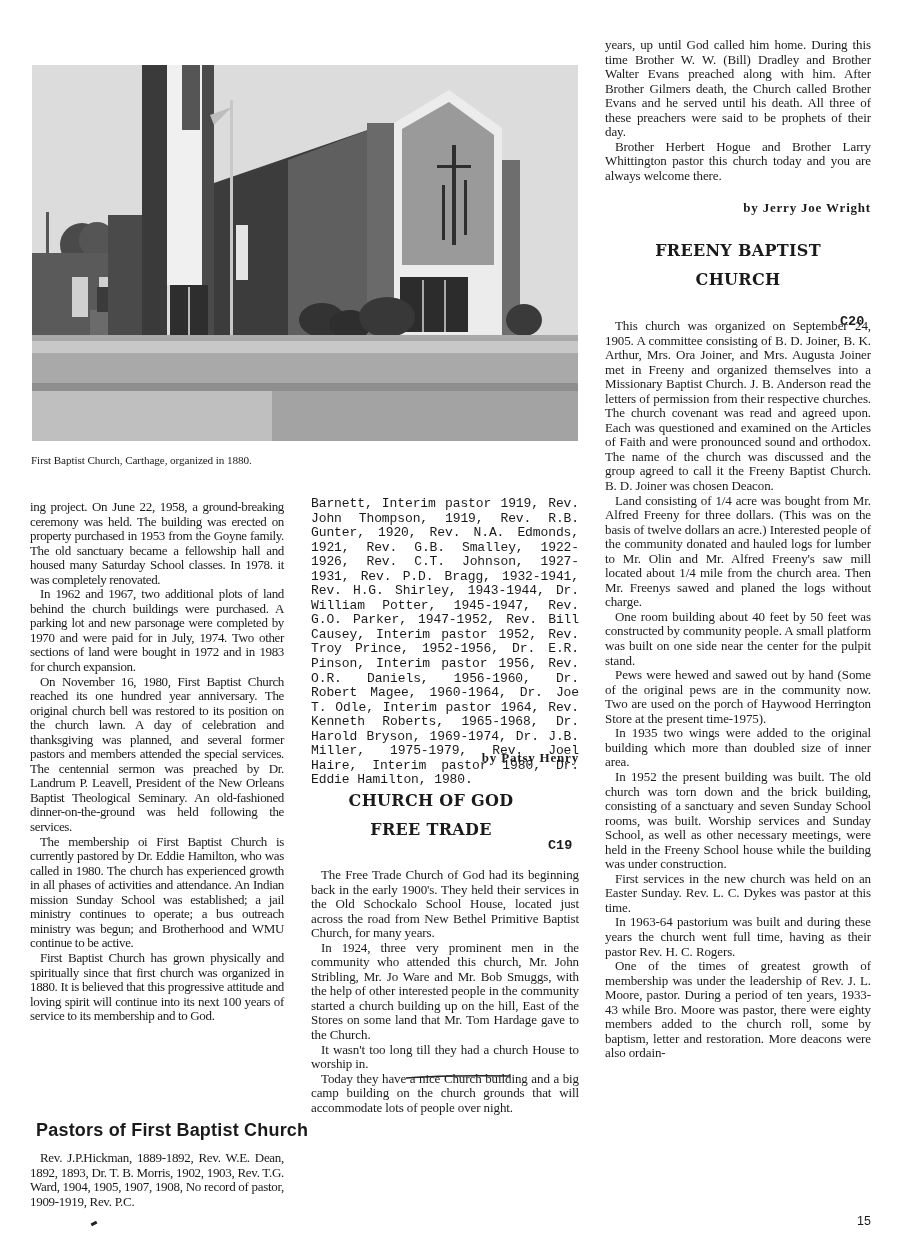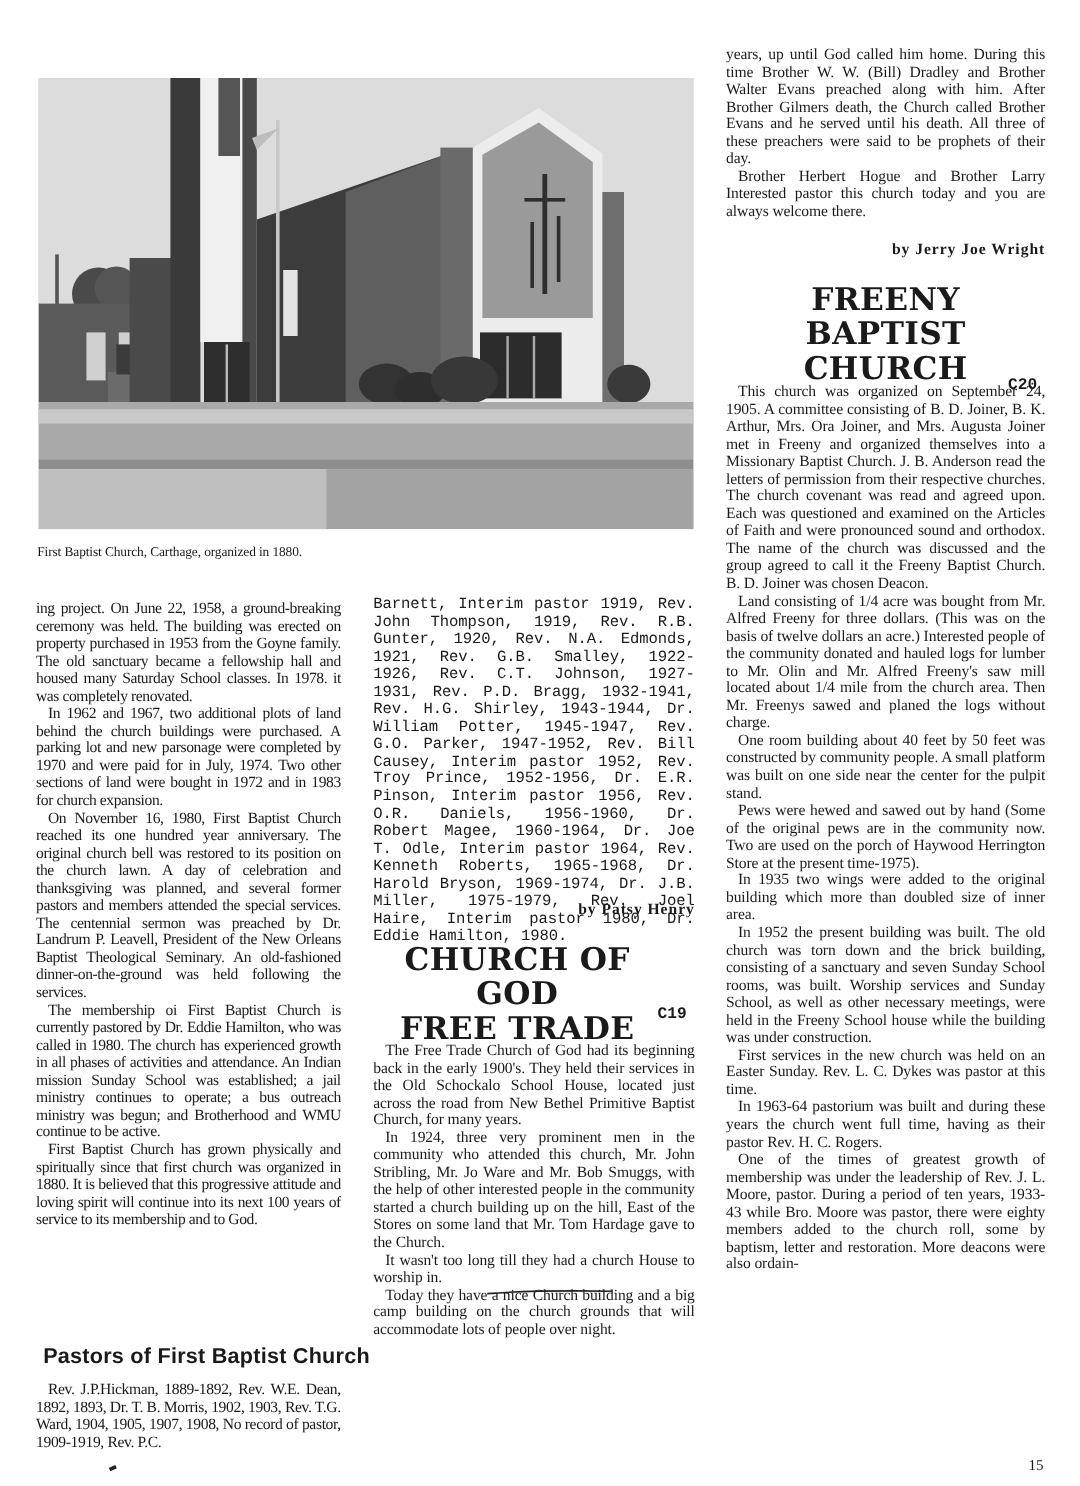--- a/index.html
+++ b/index.html
@@ -34,31 +34,31 @@
   }
   .pastors { left: 30px; top: 1151px; width: 254px; letter-spacing: -0.3px; }
   .byline {
     position: absolute; font-family: "Liberation Serif", serif; font-weight: bold; font-size: 13px;
     letter-spacing: 0.8px; text-align: right;
   }
   .by1 { left: 311px; top: 750px; width: 268px; }
   .by2 { left: 605px; top: 200px; width: 266px; }
   .title {
     position: absolute; font-family: "DejaVu Serif", serif; font-weight: bold;
-    font-size: 26px; line-height: 29px; text-align: center; letter-spacing: 0.3px;
+    font-size: 16px; line-height: 29px; text-align: center; letter-spacing: 0.3px;
   }
   .t1 { left: 311px; top: 786px; width: 240px; }
   .t2 { left: 605px; top: 236px; width: 266px; }
   .code {
     position: absolute; font-family: Liberation Mono, monospace; font-weight: bold; font-size: 13.5px;
   }
   .c19 { left: 548px; top: 838px; }
   .c20 { left: 840px; top: 314px; }
   .page-num {
-    position: absolute; left: 857px; top: 1214px; font-family: Liberation Serif, serif; font-size: 12.5px;
+    position: absolute; left: 857px; top: 1214px; font-family: Liberation Sans, sans-serif; font-size: 12.5px;
   }
   .underline-mark {
     position: absolute; left: 404px; top: 1074px; width: 108px; height: 6px;
   }
   .ink-mark {
     position: absolute; left: 91px; top: 1222px; width: 6px; height: 3px; background: #222; transform: rotate(-25deg);
   }
 </style>
 </head>
 <body>
@@ -155,21 +155,21 @@
   <p>In 1924, three very prominent men in the community who attended this church, Mr. John Stribling, Mr. Jo Ware and Mr. Bob Smuggs, with the help of other interested people in the community started a church building up on the hill, East of the Stores on some land that Mr. Tom Hardage gave to the Church.</p>
   <p>It wasn't too long till they had a church House to worship in.</p>
   <p>Today they have a nice Church building and a big camp building on the church grounds that will accommodate lots of people over night.</p>
 </div>
 <svg class="underline-mark" viewBox="0 0 108 6">
   <path d="M2,4 Q40,1 106,2" stroke="#222" stroke-width="1.3" fill="none"></path>
 </svg>
 
 <div class="col col3a">
   <p class="noindent">years, up until God called him home. During this time Brother W. W. (Bill) Dradley and Brother Walter Evans preached along with him. After Brother Gilmers death, the Church called Brother Evans and he served until his death. All three of these preachers were said to be prophets of their day.</p>
-  <p>Brother Herbert Hogue and Brother Larry Interested pastor this church today and you are always welcome there.</p>
+  <p>Brother Herbert Hogue and Brother Larry Whittington pastor this church today and you are always welcome there.</p>
 </div>
 <div class="byline by2">by Jerry Joe Wright</div>
 
 <div class="title t2">
   <div>FREENY BAPTIST</div>
   <div>CHURCH</div>
 </div>
 <div class="code c20">C20</div>
 
 <div class="col col3b">

